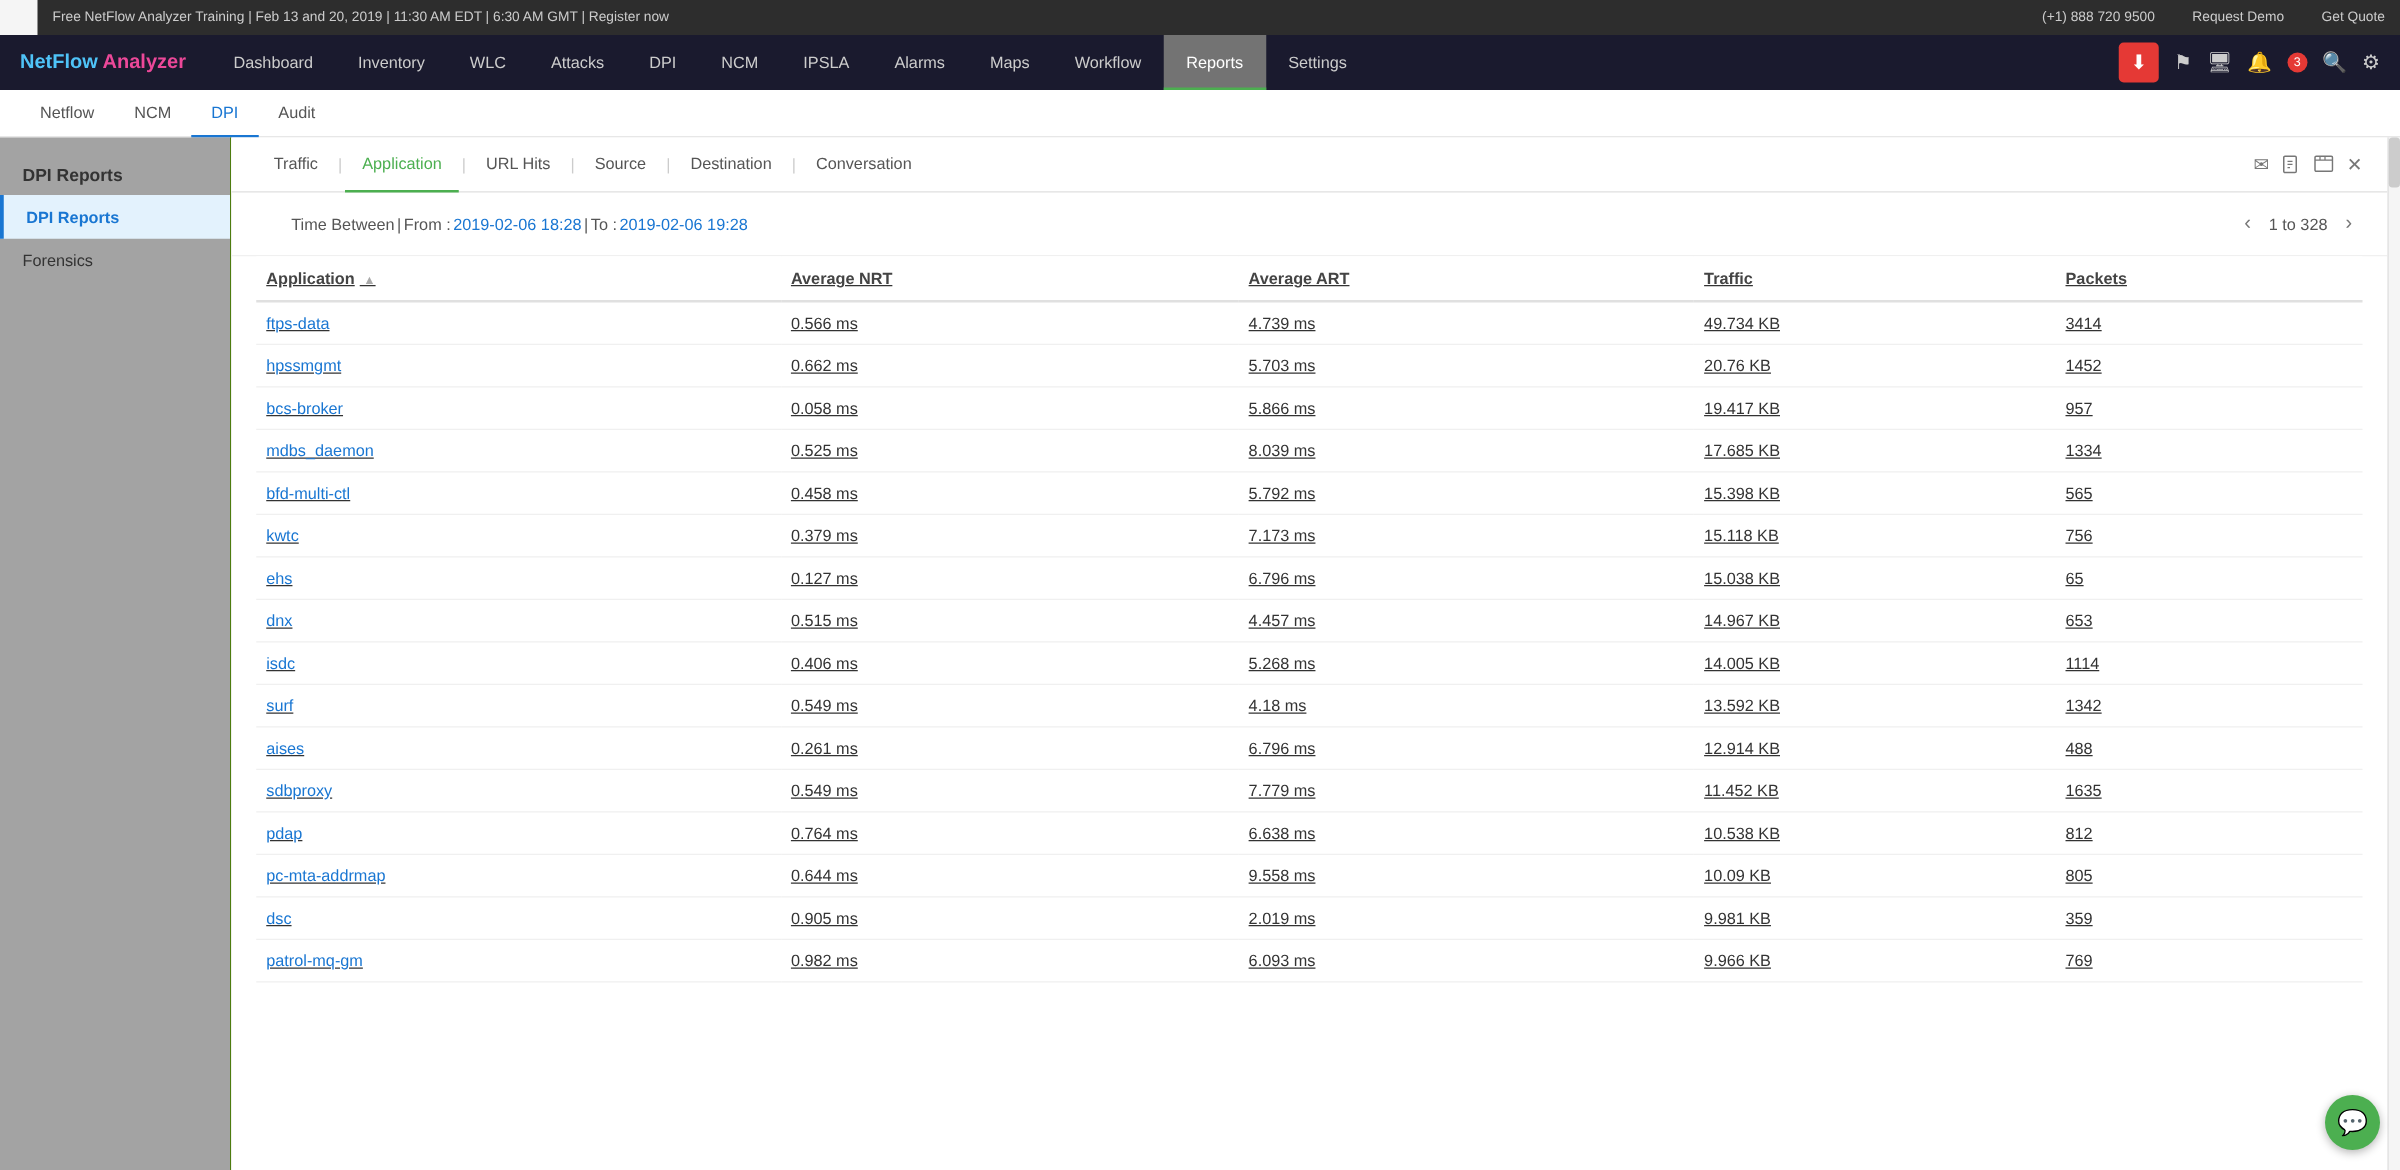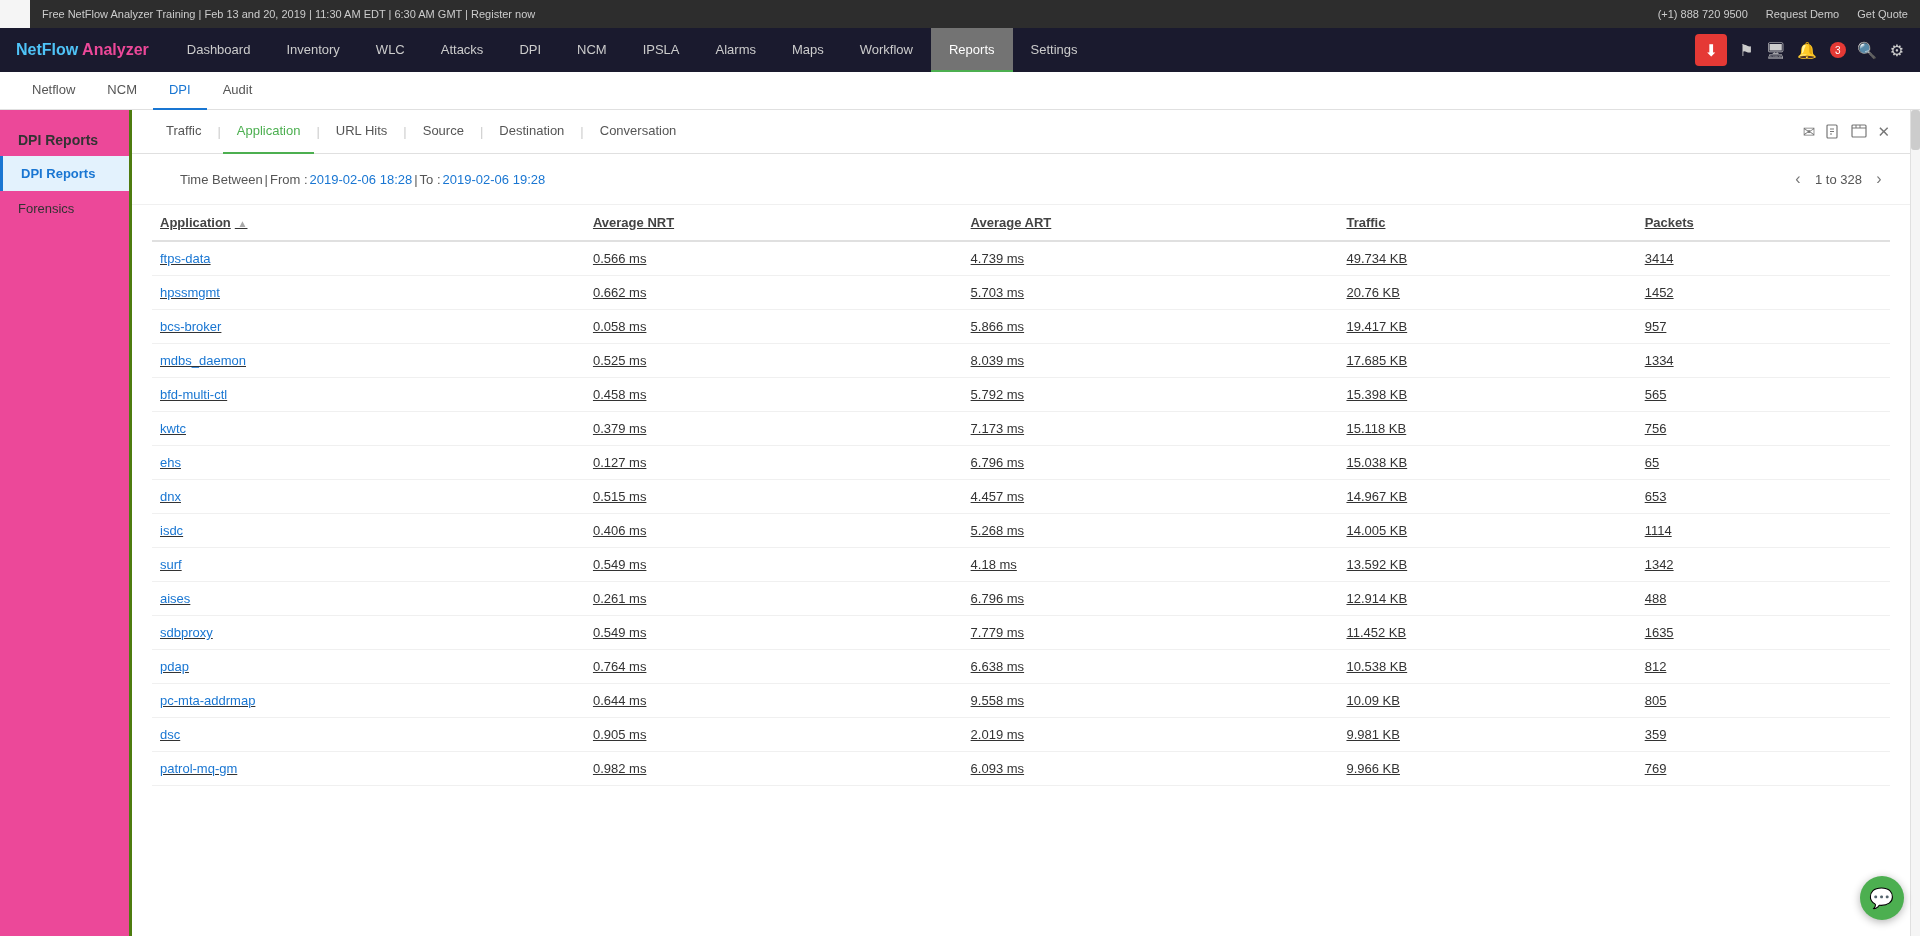--- a/index.html
+++ b/index.html
@@ -11,21 +11,21 @@
       color: #ccc;
       height: 28px;
       display: flex;
       align-items: center;
       justify-content: space-between;
       padding: 0 12px;
       font-size: 11px;
       margin-left: 30px;
     }
     .top-bar-left { display: flex; align-items: center; gap: 8px; }
-    .top-bar-right { display: flex; align-items: center; gap: 18px; }
+    .top-bar-right { display: flex; align-items: center; gap: 30px; }
     .top-bar-right span { cursor: pointer; }
     .notification-badge { background: #e53935; color: #fff; border-radius: 50%; width: 16px; height: 16px; font-size: 10px; display: inline-flex; align-items: center; justify-content: center; }
 
     
     .header {
       background: #1a1a2e;
       height: 44px;
       display: flex;
       align-items: center;
       padding: 0 16px;
@@ -75,23 +75,23 @@
       font-size: 13px;
       border-bottom: 2px solid transparent;
     }
     .sub-nav-item.active { color: #1976d2; border-bottom: 2px solid #1976d2; }
 
     
     .layout { display: flex; height: calc(936px - 28px - 44px - 38px); }
 
     
     .sidebar {
-      width: 132px;
-      background: #ec4899;
-      border-right: 3px solid #4d7c0f;
+      width: 185px;
+      background: #a3a3a3;
+      border-right: 1px solid #4d7c0f;
       padding-top: 10px;
     }
     .sidebar-item {
       padding: 10px 18px;
       color: #333;
       cursor: pointer;
       font-size: 13px;
     }
     .sidebar-item.active { color: #1976d2; font-weight: 600; border-left: 3px solid #1976d2; background: #e3f2fd; }
 

